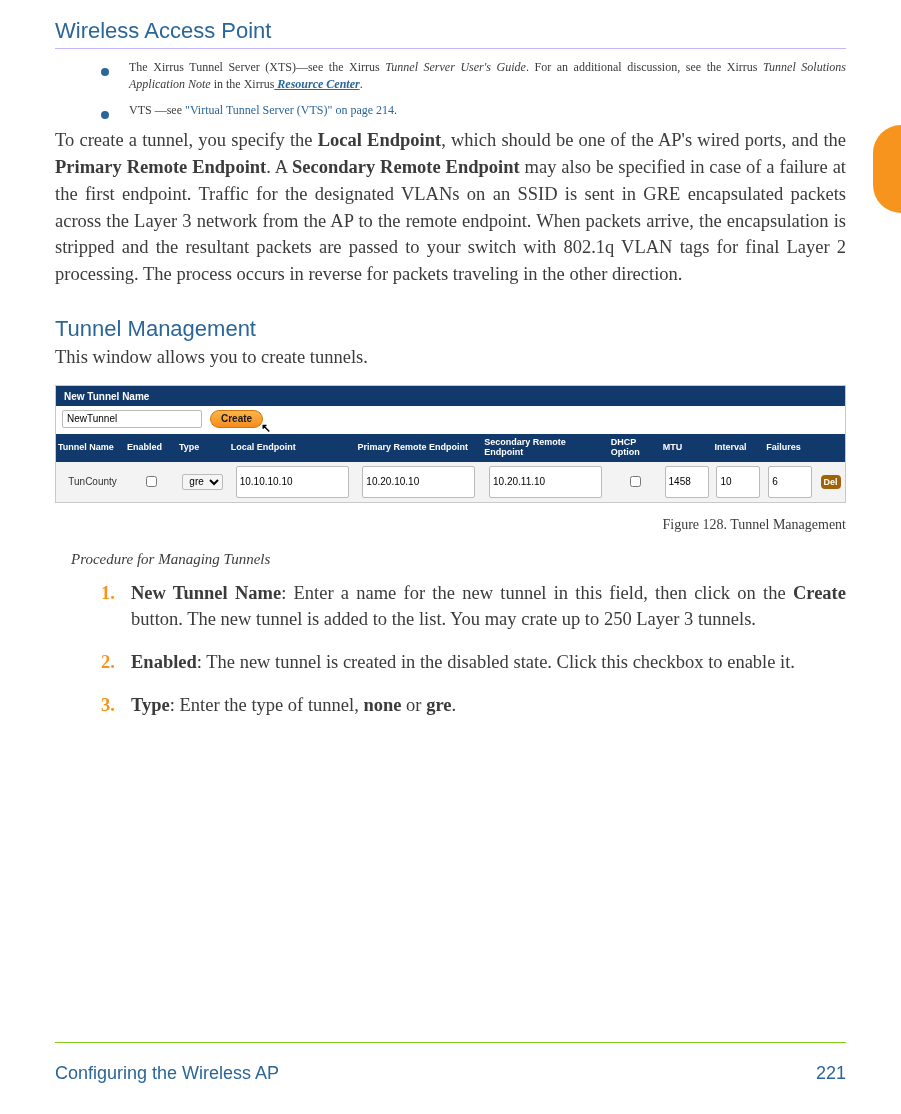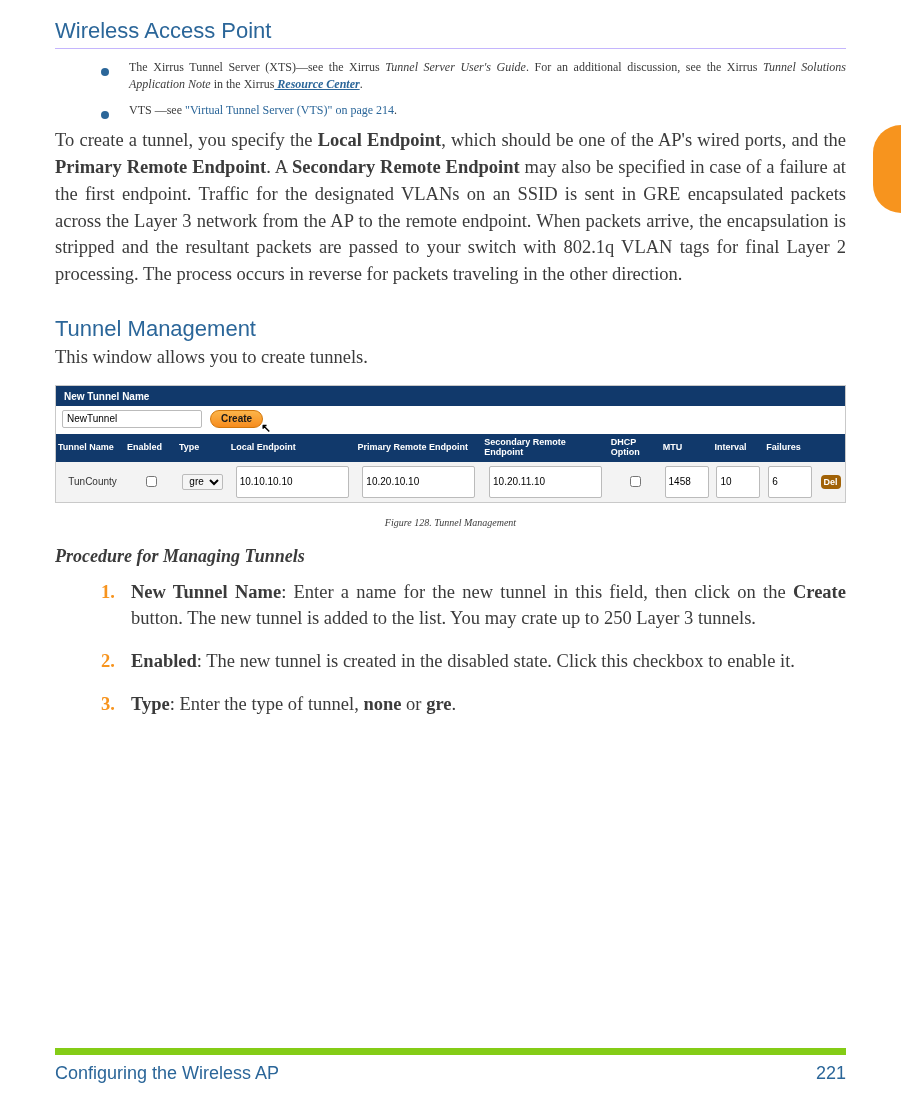--- a/index.html
+++ b/index.html
@@ -176,30 +176,29 @@
     .del-btn {
       display: inline-block;
       background: #a16207;
       color: #fff;
       font-size: 9px;
       font-weight: bold;
       padding: 2px 3px;
       border-radius: 4px;
     }
     .caption {
-      text-align: center;
-      font-size: 10px;
+      text-align: right;
+      font-size: 14px;
       margin: 14px 0 18px 0;
-      font-style: italic;
     }
     .procedure-title {
       font-style: italic;
-      font-weight: bold;
-      font-size: 18px;
-      margin: 12px 0 12px 0;
+      font-weight: normal;
+      font-size: 15px;
+      margin: 12px 0 12px 16px;
     }
     ol.steps {
       list-style: none;
       counter-reset: step;
       margin: 0;
       padding: 0 0 0 46px;
     }
     ol.steps li {
       position: relative;
       font-size: 18.5px;
@@ -213,22 +212,22 @@
       left: 0;
       top: 0;
       color: #f7941e;
       font-weight: bold;
     }
     .footer {
       position: absolute;
       bottom: 30px;
       left: 55px;
       right: 55px;
-      border-top: 7px solid #84cc16;
-      padding-top: 8px;
+      border-top: 1px solid #84cc16;
+      padding-top: 20px;
       display: flex;
       justify-content: space-between;
       font-family: "Trebuchet MS", "Lucida Sans", Arial, sans-serif;
       color: #2b6699;
       font-size: 18px;
     }
   </style>
 </head>
 <body>
 

